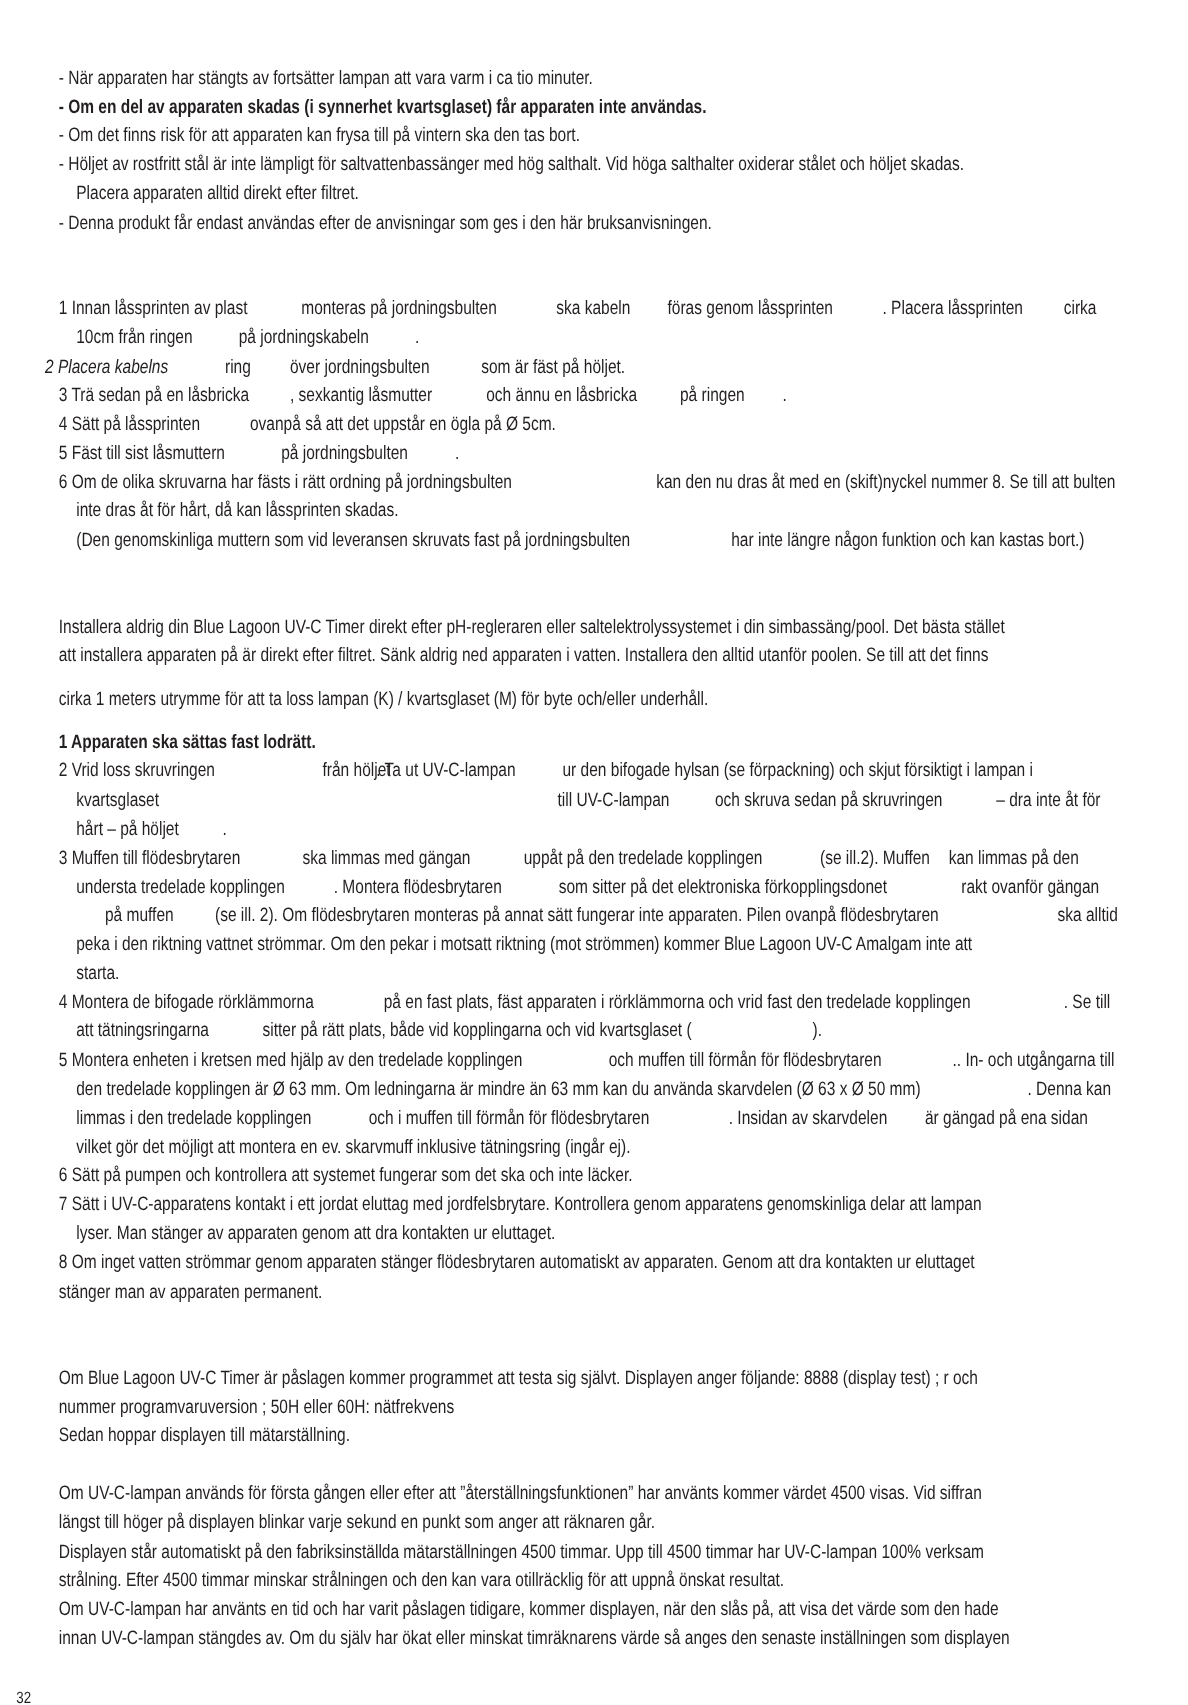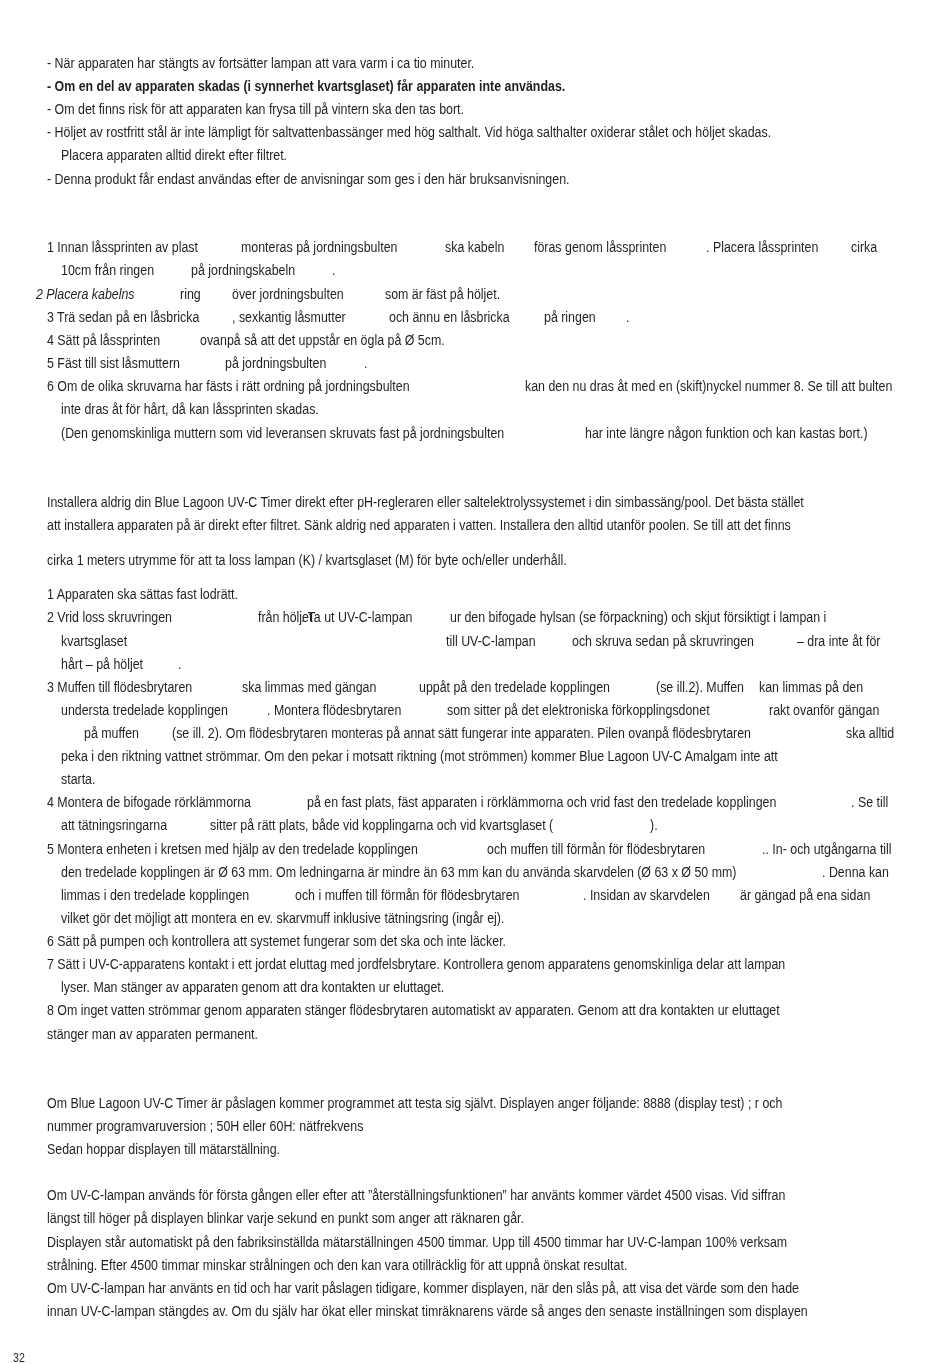--- a/index.html
+++ b/index.html
@@ -65,21 +65,21 @@
     <div class="line" style="left: 0px; top: 399px; width: 950px;">
       <div class="seg" style="left: 61px;"><span>inte dras åt för hårt, då kan låssprinten skadas.</span></div>
     </div>
     <div class="line" style="left: 0px; top: 423px; width: 950px;">
       <div class="seg" style="left: 61px;"><span>(Den genomskinliga muttern som vid leveransen skruvats fast på jordningsbulten</span></div>
       <div class="seg" style="left: 585px;"><span>har inte längre någon funktion och kan kastas bort.)</span></div>
     </div>
     <div class="line" style="left: 47px; top: 492px;"><span class="txt">Installera aldrig din Blue Lagoon UV-C Timer direkt efter pH-regleraren eller saltelektrolyssystemet i din simbassäng/pool. Det bästa stället</span></div>
     <div class="line" style="left: 47px; top: 515px;"><span class="txt">att installera apparaten på är direkt efter filtret. Sänk aldrig ned apparaten i vatten. Installera den alltid utanför poolen. Se till att det finns</span></div>
     <div class="line" style="left: 47px; top: 538px; margin-top: 12px;"><span class="txt">cirka 1 meters utrymme för att ta loss lampan (K) / kvartsglaset (M) för byte och/eller underhåll.</span></div>
-    <div class="line" style="left: 0px; top: 584px; width: 950px;">
+    <div class="line" style="left: 0px; top: 584px; width: 950px; font-weight: bold;">
       <div class="seg" style="left: 47px;"><span>1 Apparaten ska sättas fast lodrätt.</span></div>
     </div>
     <div class="line" style="left: 0px; top: 607px; width: 950px;">
       <div class="seg" style="left: 47px;"><span>2 Vrid loss skruvringen</span></div>
       <div class="seg" style="left: 214px; margin-left: 44px;"><span>från höljet</span></div>
       <div class="seg" style="left: 301px;"><span>. Ta ut UV-C-lampan</span></div>
       <div class="seg" style="left: 450px;"><span>ur den bifogade hylsan (se förpackning) och skjut försiktigt i lampan i</span></div>
     </div>
     <div class="line" style="left: 0px; top: 631px; width: 950px;">
       <div class="seg" style="left: 61px;"><span>kvartsglaset</span></div>

